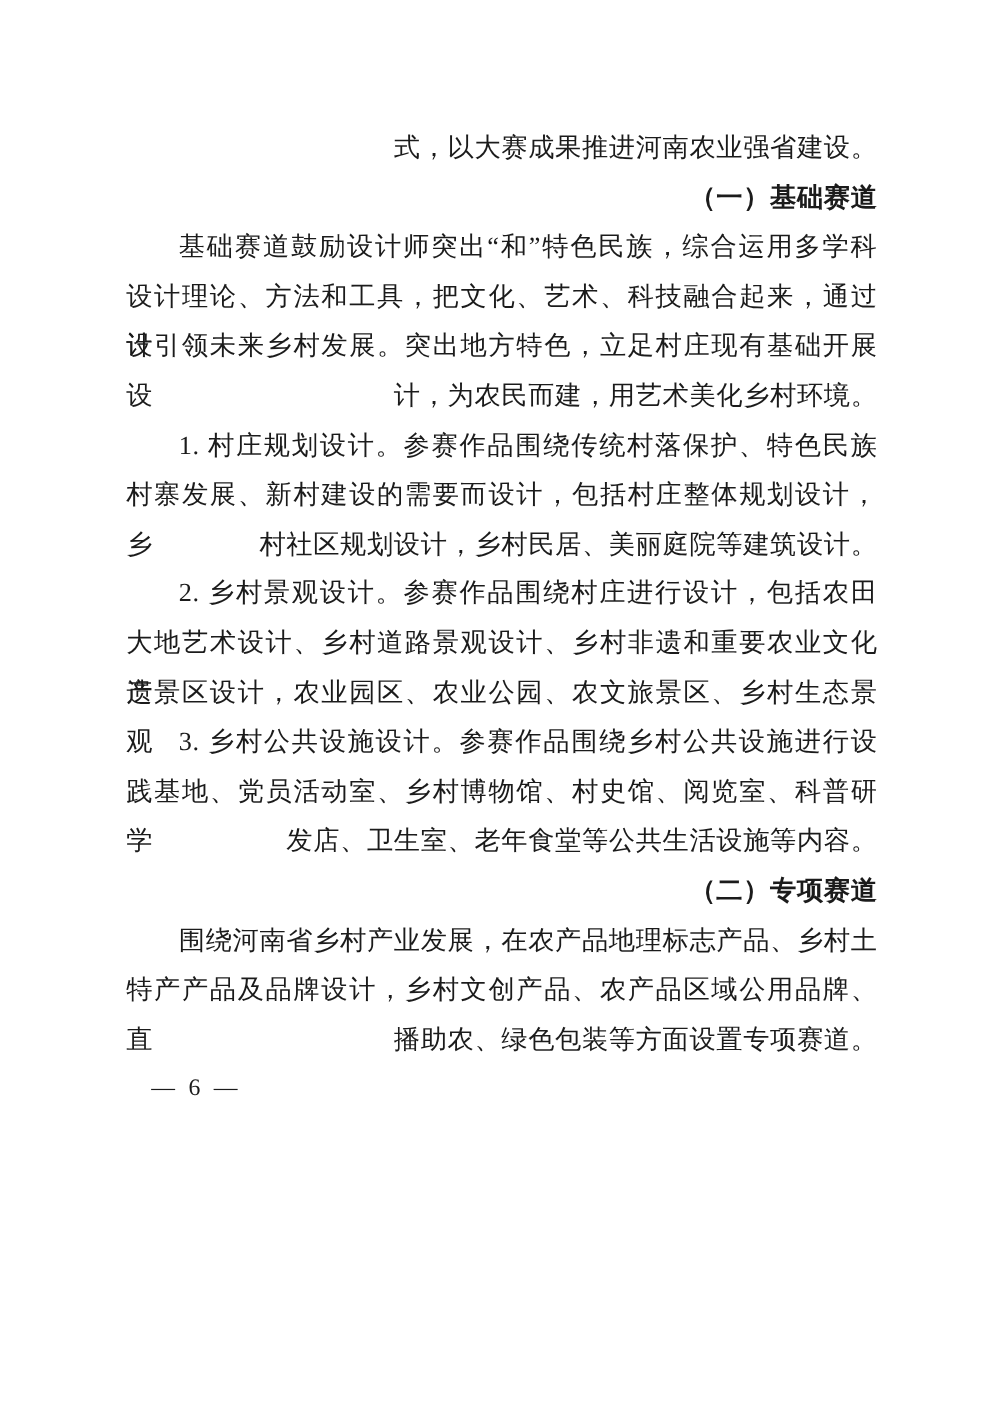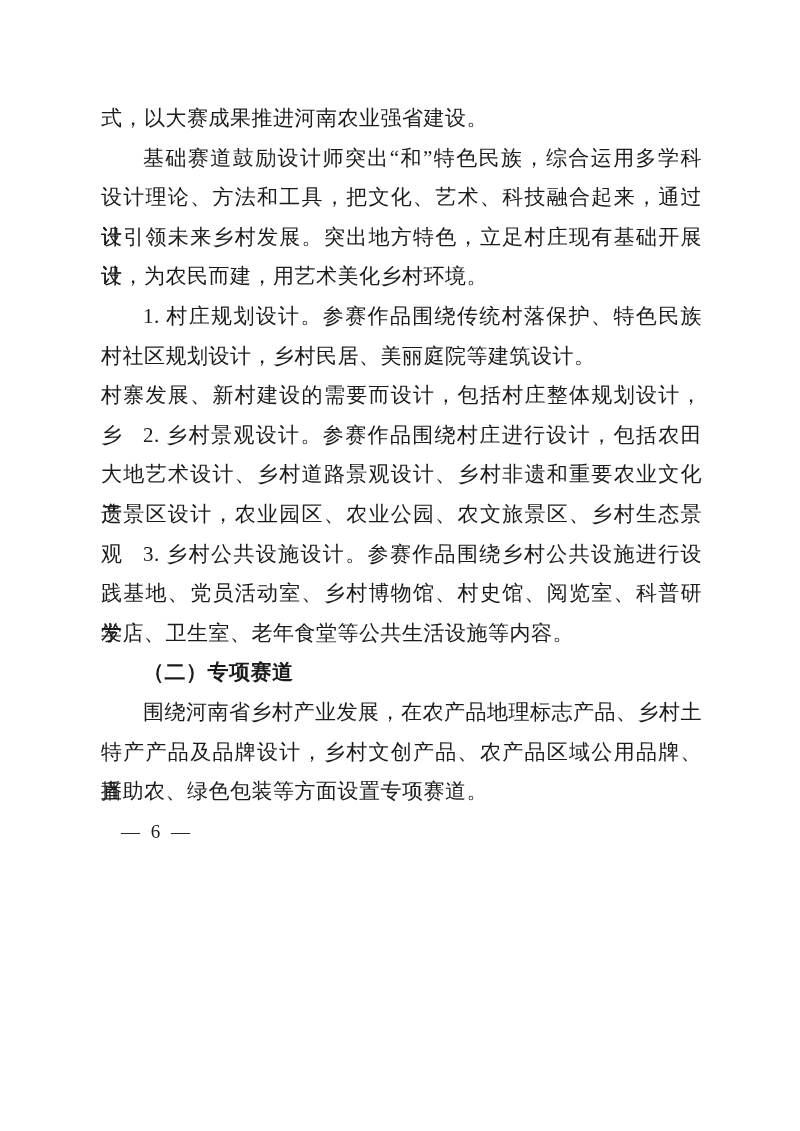--- a/index.html
+++ b/index.html
@@ -18,21 +18,21 @@
     position: absolute;
     top: 99px;
     left: 101px;
     width: 601px;
   }
   .line {
     font-size: 21px;
     line-height: 39.6px;
     height: 39.6px;
     letter-spacing: 0.5px;
-    text-align: left;
+    text-align: right;
     white-space: normal;
   }
   .line.justify {
     text-align: justify;
     text-align-last: justify;
     -moz-text-align-last: justify;
   }
   .line.indent { text-indent: 2em; }
   .line.heading { font-weight: 700; }
   .page-number {
@@ -44,27 +44,28 @@
     word-spacing: 4px;
     color: #1b1b1b;
   }
 </style>
 </head>
 <body>
 
 <div class="page">
   <div class="page-body" id="page-body">
       <div class="line">式，以大赛成果推进河南农业强省建设。</div>
+      <div class="line indent heading">（一）基础赛道</div>
       <div class="line justify indent">基础赛道鼓励设计师突出“和”特色民族，综合运用多学科</div>
       <div class="line justify">设计理论、方法和工具，把文化、艺术、科技融合起来，通过设</div>
       <div class="line justify">计引领未来乡村发展。突出地方特色，立足村庄现有基础开展设</div>
       <div class="line">计，为农民而建，用艺术美化乡村环境。</div>
       <div class="line justify indent">1. 村庄规划设计。参赛作品围绕传统村落保护、特色民族</div>
+      <div class="line justify">村寨发展、新村建设的需要而设计，包括村庄整体规划设计，乡</div>
       <div class="line">村社区规划设计，乡村民居、美丽庭院等建筑设计。</div>
-      <div class="line justify">村寨发展、新村建设的需要而设计，包括村庄整体规划设计，乡</div>
       <div class="line justify indent">2. 乡村景观设计。参赛作品围绕村庄进行设计，包括农田</div>
       <div class="line justify">大地艺术设计、乡村道路景观设计、乡村非遗和重要农业文化遗</div>
       <div class="line justify">产景区设计，农业园区、农业公园、农文旅景区、乡村生态景观</div>
       <div class="line justify indent">3. 乡村公共设施设计。参赛作品围绕乡村公共设施进行设</div>
       <div class="line justify">践基地、党员活动室、乡村博物馆、村史馆、阅览室、科普研学</div>
       <div class="line">发店、卫生室、老年食堂等公共生活设施等内容。</div>
       <div class="line indent heading">（二）专项赛道</div>
       <div class="line justify indent">围绕河南省乡村产业发展，在农产品地理标志产品、乡村土</div>
       <div class="line justify">特产产品及品牌设计，乡村文创产品、农产品区域公用品牌、直</div>
       <div class="line">播助农、绿色包装等方面设置专项赛道。</div>

